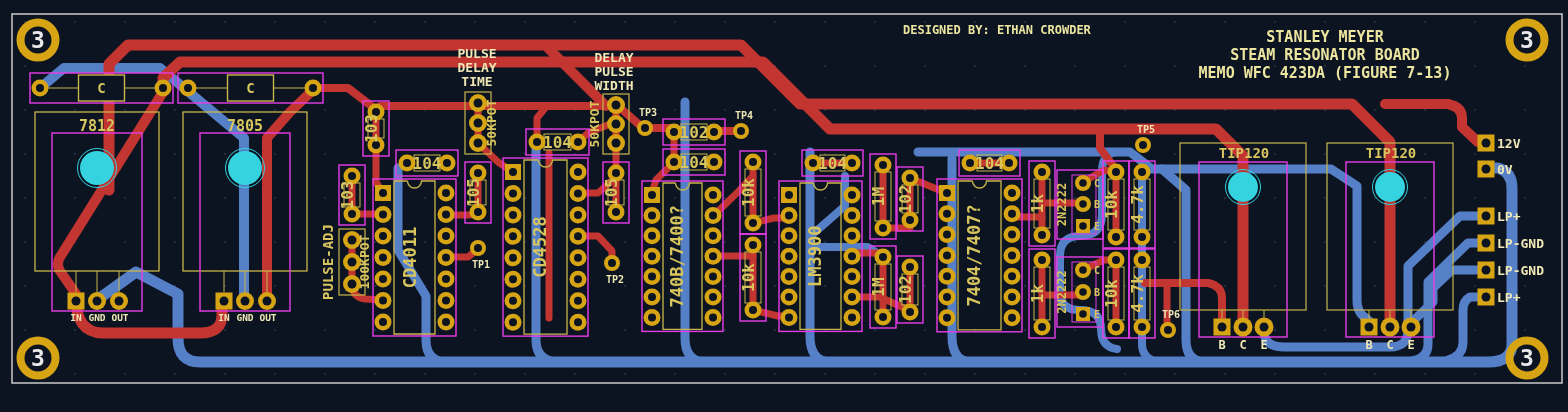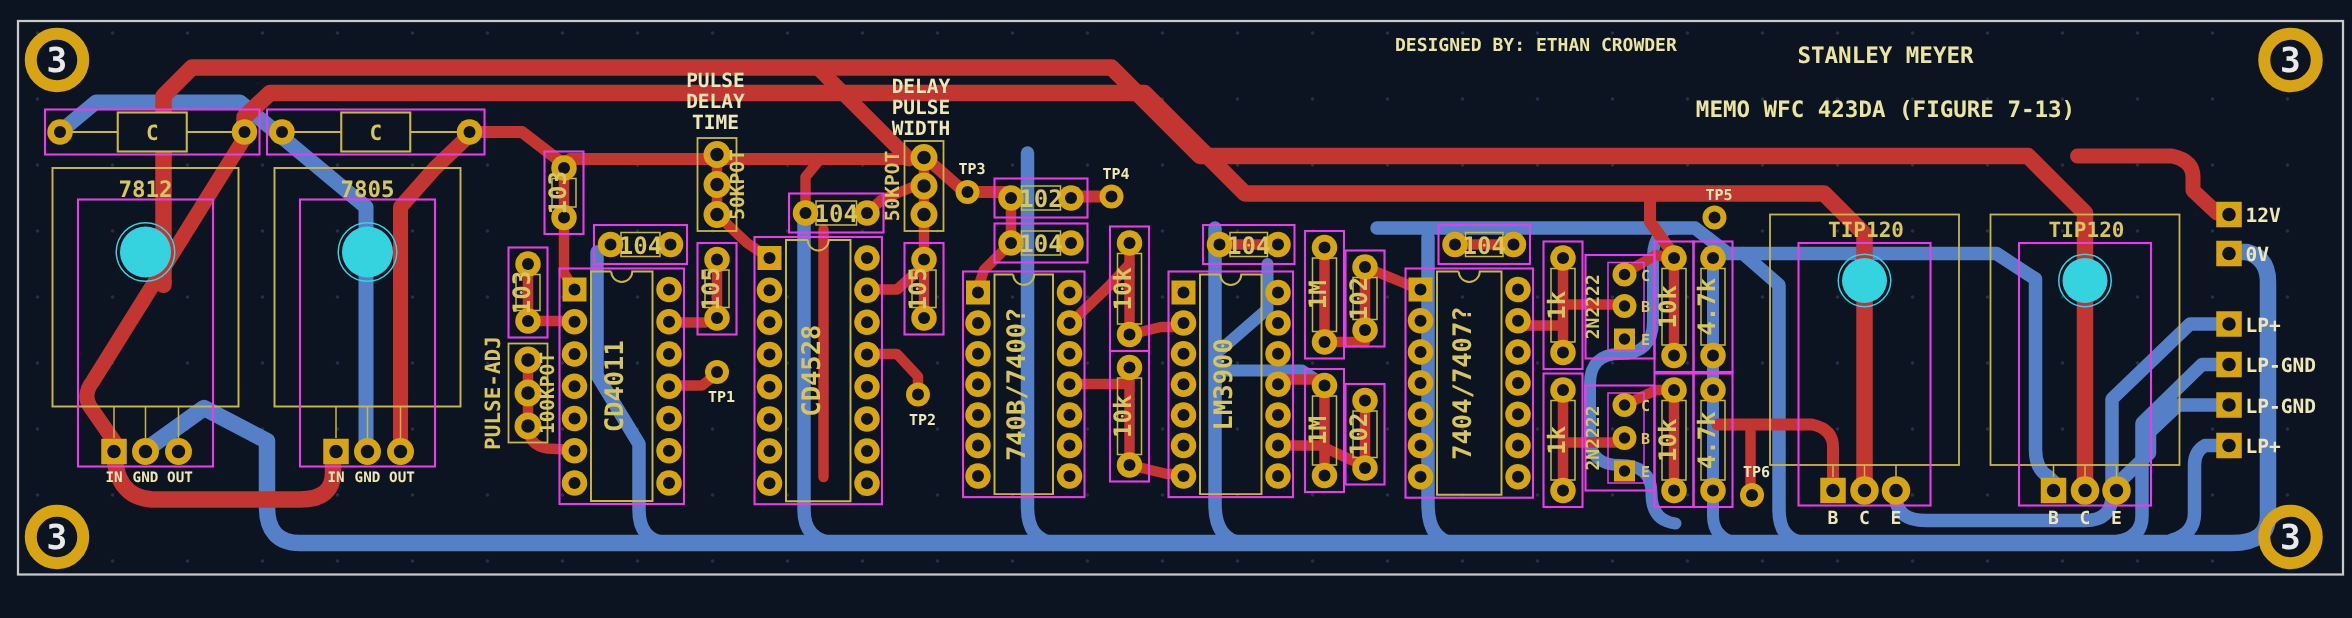--- a/index.html
+++ b/index.html
@@ -1,21 +1,21 @@
 <!DOCTYPE html>
 <html><head>
 <meta charset="utf-8">
 <style>
   html,body{margin:0;padding:0;background:#0c1422;}
   #stage{position:relative;width:1568px;height:412px;background:#0c1422;overflow:hidden;
          font-family:"DejaVu Sans Mono", monospace;}
   #pcb{position:absolute;left:0;top:0;}
   .overlay{position:absolute;color:#ece5a0;font-weight:bold;white-space:pre;pointer-events:none;}
-  #titleblock{left:1112px;top:28px;width:290px;text-align:center;font-size:15px;line-height:18px;letter-spacing:0px;}
-  #designer{left:930px;top:23px;font-size:12px;letter-spacing:0px;}
+  #titleblock{left:1180px;top:28px;width:290px;text-align:center;font-size:15px;line-height:18px;letter-spacing:0px;}
+  #designer{left:903px;top:23px;font-size:12px;letter-spacing:0px;}
   svg text{font-family:"DejaVu Sans Mono", monospace;font-weight:bold;}
 </style>
 </head>
 <body>
 
 <div id="stage">
   <svg id="pcb" width="1568" height="412" viewBox="0 0 1568 412">
       <defs>
         <pattern id="grid" width="50" height="44" patternUnits="userSpaceOnUse">
           <circle cx="25" cy="22" r="1.1" fill="#273149"></circle>
@@ -704,14 +704,14 @@
       <g>
         <circle cx="38" cy="358" r="17.5" fill="none" stroke="#d7a514" stroke-width="8"></circle>
         <text x="38" y="366" font-size="23" fill="#e9e9e9" text-anchor="middle">3</text>
       </g>
       <g>
         <circle cx="1527" cy="358" r="17.5" fill="none" stroke="#d7a514" stroke-width="8"></circle>
         <text x="1527" y="366" font-size="23" fill="#e9e9e9" text-anchor="middle">3</text>
       </g>
     </svg>
   <div class="overlay" id="designer">DESIGNED BY: ETHAN CROWDER</div>
-  <div class="overlay" id="titleblock"><span>STANLEY MEYER</span><br><br><span>MEMO WFC 423DA (FIGURE 7-13)</span></div>
+  <div class="overlay" id="titleblock"><span>STANLEY MEYER</span><br><span>STEAM RESONATOR BOARD</span><br><span>MEMO WFC 423DA (FIGURE 7-13)</span></div>
 </div>
 
 </body></html>

